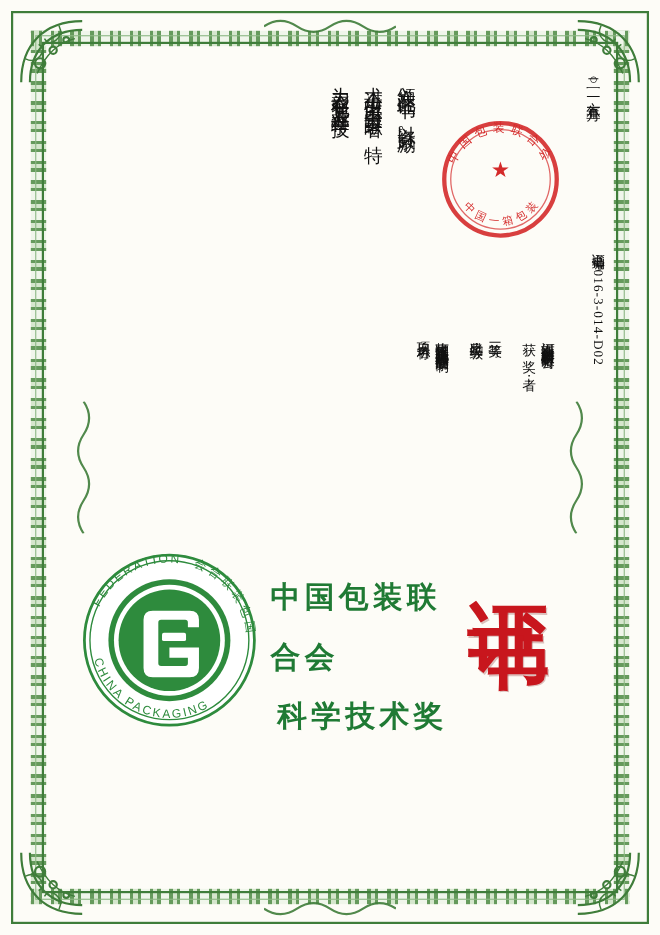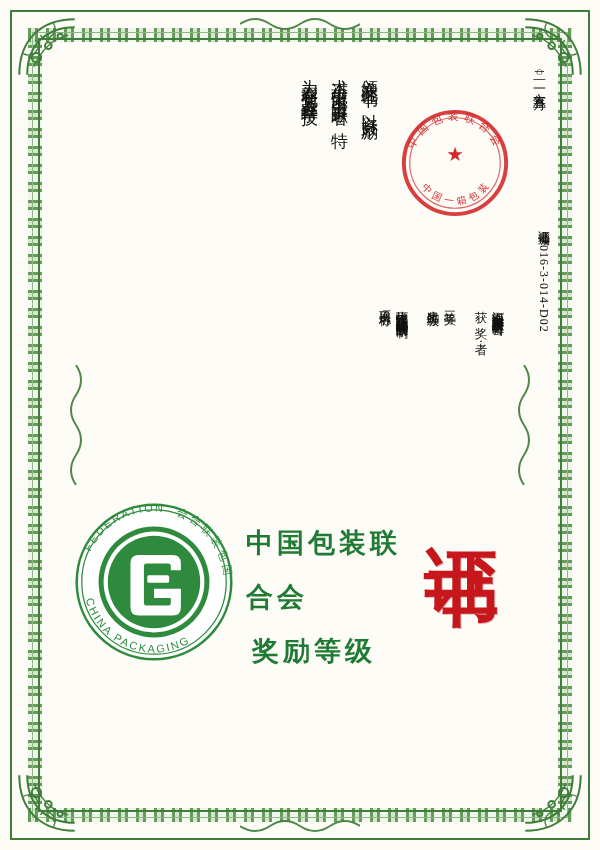--- a/index.html
+++ b/index.html
@@ -352,19 +352,19 @@
           <textPath href="#ringOuterL" startOffset="8%">CHINA PACKAGING</textPath>
         </text>
         <text font-size="13" fill="#2e8b3d" font-family="'Liberation Serif',serif" letter-spacing="4">
           <textPath href="#ringTopL" startOffset="60%">会合联装包国中</textPath>
         </text>
       </svg>
     </div>
 
     <div class="award-title">
       <div class="l1">中国包装联合会</div>
-      <div class="l2">奖励等级</div>
+      <div class="l2">科学技术奖</div>
     </div>
 
     <div class="big-word">证书</div>
 
   </div>
 </div>
 
 </body></html>

